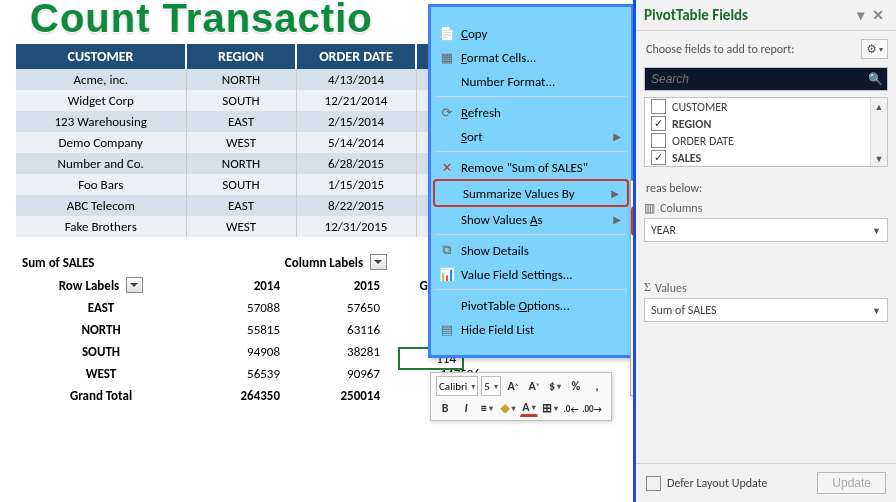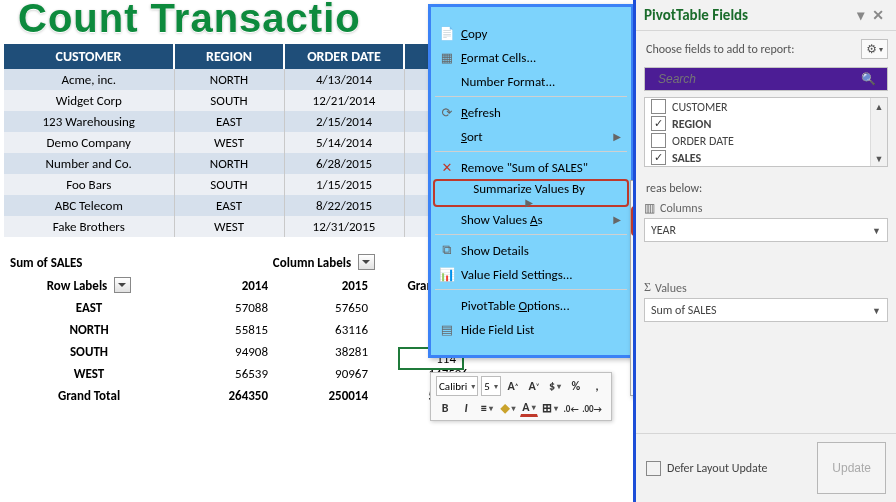--- a/index.html
+++ b/index.html
@@ -111,21 +111,20 @@
     color: #666;
     font-size: 13px;
   }
   .menu .lbl { flex: 1; }
   .menu .arr { color: #666; font-size: 10px; }
   .menu .sep { height:1px; background:#d0d0d0; margin:3px 2px; }
   .menu .highlight {
     border: 2px solid #c0392b;
     border-radius: 4px;
     height: 24px;
-    flex-direction: column;
   }
   .submenu {
     position: absolute;
     background: #f5f5f5;
     border: 1px solid #a8a8a8;
     box-shadow: 2px 2px 5px rgba(0,0,0,.25);
     font-size: 13px;
     padding: 3px 2px;
   }
   .submenu .row {
@@ -232,23 +231,23 @@
     background: #fafafa;
     padding: 2px 4px;
     display: flex; align-items: center;
     gap: 2px;
   }
   .rp-search {
     margin: 4px 8px;
     display: flex;
     align-items: center;
     border: 1px solid #c4c4c4;
-    background: #4c1d95;
+    background: #0f172a;
     height: 22px;
-    padding: 0 11px;
+    padding: 0 4px;
   }
   .rp-search input {
     flex: 1;
     border: none;
     font-size: 12px;
     font-style: italic;
     color: #999;
     outline: none;
     background: transparent;
   }
@@ -313,39 +312,39 @@
     border-top:1px solid #d6d6d6;
     padding: 8px 10px;
     display:flex; align-items:center;
   }
   .rp-foot .sp { flex:1; }
   .rp-foot button {
     border:1px solid #b7b7b7;
     background:#f4f4f4;
     color:#aaa;
     font-size:12px;
-    padding:18px 14px;
+    padding:3px 14px;
   }
   .u { text-decoration: underline; }
   
   .ico-copy::before{content:"📄"}
   .ico-format::before{content:"▦"}
   .ico-refresh::before{content:"⟳"}
   .ico-remove::before{content:"✕"; color:#c0392b;}
   .ico-show::before{content:"⧉"}
   .ico-vfs::before{content:"📊"}
   .ico-hide::before{content:"▤"}
   .colbars { display:inline-block; width:12px; }
   .colbars::before { content:"▥"; }
   .sigma::before { content:"Σ"; font-family: serif; }
 </style>
 </head>
 <body>
 
-<div style="position:absolute; left:4px; top:0; width:712px;">
+<div style="position:absolute; left:16px; top:0; width:712px;">
 
   <div class="title">Count Transactio</div>
 
   <table class="data">
     <colgroup>
         <col style="width:170px">
         <col style="width:110px">
         <col style="width:120px">
         <col>
       </colgroup>

